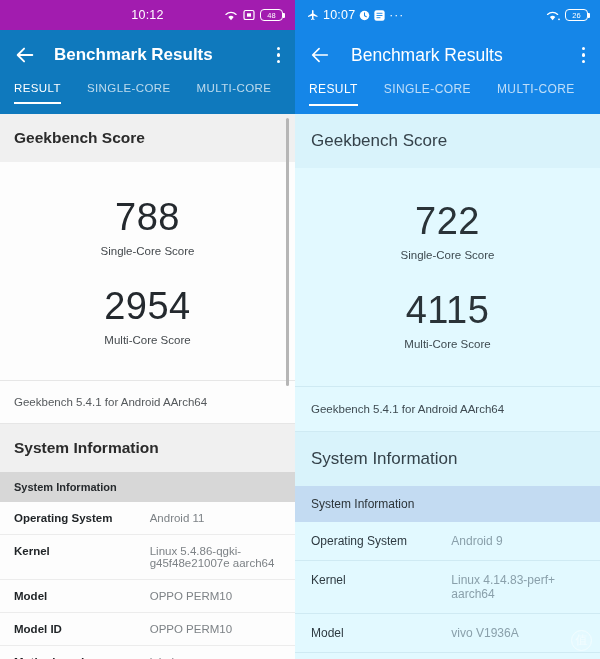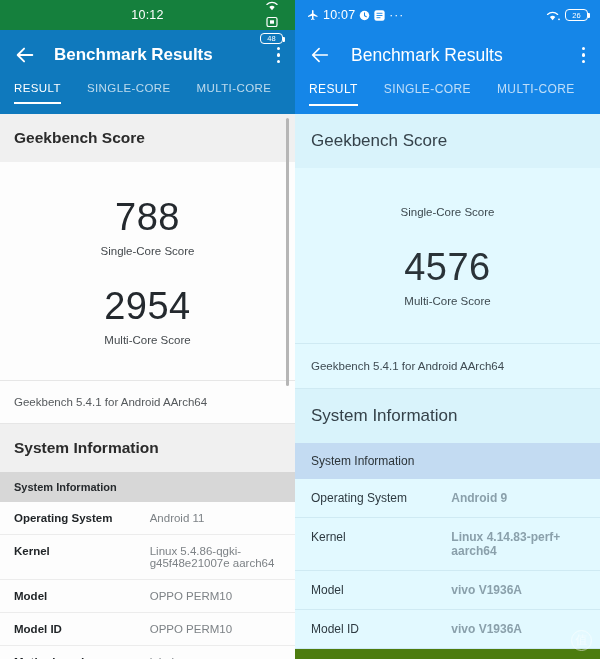--- a/index.html
+++ b/index.html
@@ -15,26 +15,26 @@
   .phone { height: 659px; position: relative; overflow: hidden; }
   .phone.left  { width: 295px; background: #fdfdfd; }
   .phone.right { width: 305px; background: #4d7c0f; }
 
   
   .statusbar {
     height: 30px; display: flex; align-items: center;
     padding: 0 12px; color: #ffffff;
     font-size: 12.5px; letter-spacing: .2px;
   }
-  .left  .statusbar { background: #15803d; justify-content: center; position: relative; }
+  .left  .statusbar { background: #a21caf; justify-content: center; position: relative; }
   .right .statusbar { background: #1586e8; justify-content: space-between; }
 
   .sb-left { display: flex; align-items: center; gap: 4px; }
   .sb-right { display: flex; align-items: center; gap: 5px; }
-  .left .sb-right { position: absolute; right: 12px; top: 0; height: 30px; flex-direction: column; }
+  .left .sb-right { position: absolute; right: 12px; top: 0; height: 30px; }
 
   .time { font-size: 12.5px; font-weight: 400; }
   .left .time { font-size: 12.5px; }
 
   .ico { display: inline-block; line-height: 1; }
   .ico svg { display: block; }
 
   .battery {
     border: 1.4px solid #ffffff; border-radius: 4px;
     width: 23px; height: 12px; position: relative;
@@ -113,21 +113,21 @@
 
   .tbl td {
     padding: 10px 14px; font-size: 11.5px; vertical-align: top;
     border-bottom: 1px solid #ececec;
     margin-left: 24px;
   }
   .tbl td.k { font-weight: 700; color: #1f2326; width: 46%; }
   .tbl td.v { color: #7d8286; }
   .right .tbl td { border-bottom: 1px solid #cfeaf3; padding: 12px 16px; font-size: 12px; }
   .right .tbl td.k { font-weight: 400; color: #2e3a41; }
-  .right .tbl td.v { color: #8aa0ab; font-weight: bold; }
+  .right .tbl td.v { color: #8aa0ab; }
 
   
   .scrollbar {
     position: absolute; right: 6px; top: 118px;
     width: 3px; height: 268px; background: #b6b6b6; border-radius: 2px;
   }
 
   
   .watermark {
     position: absolute; right: 8px; bottom: 8px;
@@ -292,24 +292,25 @@
       <div class="tab active">RESULT</div>
       <div class="tab">SINGLE-CORE</div>
       <div class="tab">MULTI-CORE</div>
     </div>
 
     <div class="content">
       <div class="section-head">Geekbench Score</div>
 
       <div class="scores">
         <div class="score-block">
+          <div class="score-val">722</div>
           <div class="score-lbl">Single-Core Score</div>
         </div>
         <div class="score-block">
-          <div class="score-val">4576</div>
+          <div class="score-val">4115</div>
           <div class="score-lbl">Multi-Core Score</div>
         </div>
       </div>
 
       <div class="footer-note">Geekbench 5.4.1 for Android AArch64</div>
 
       <div class="section-head" style="border-top:1px solid #cfeaf3">System Information</div>
 
       <table class="tbl">
         <tbody>

